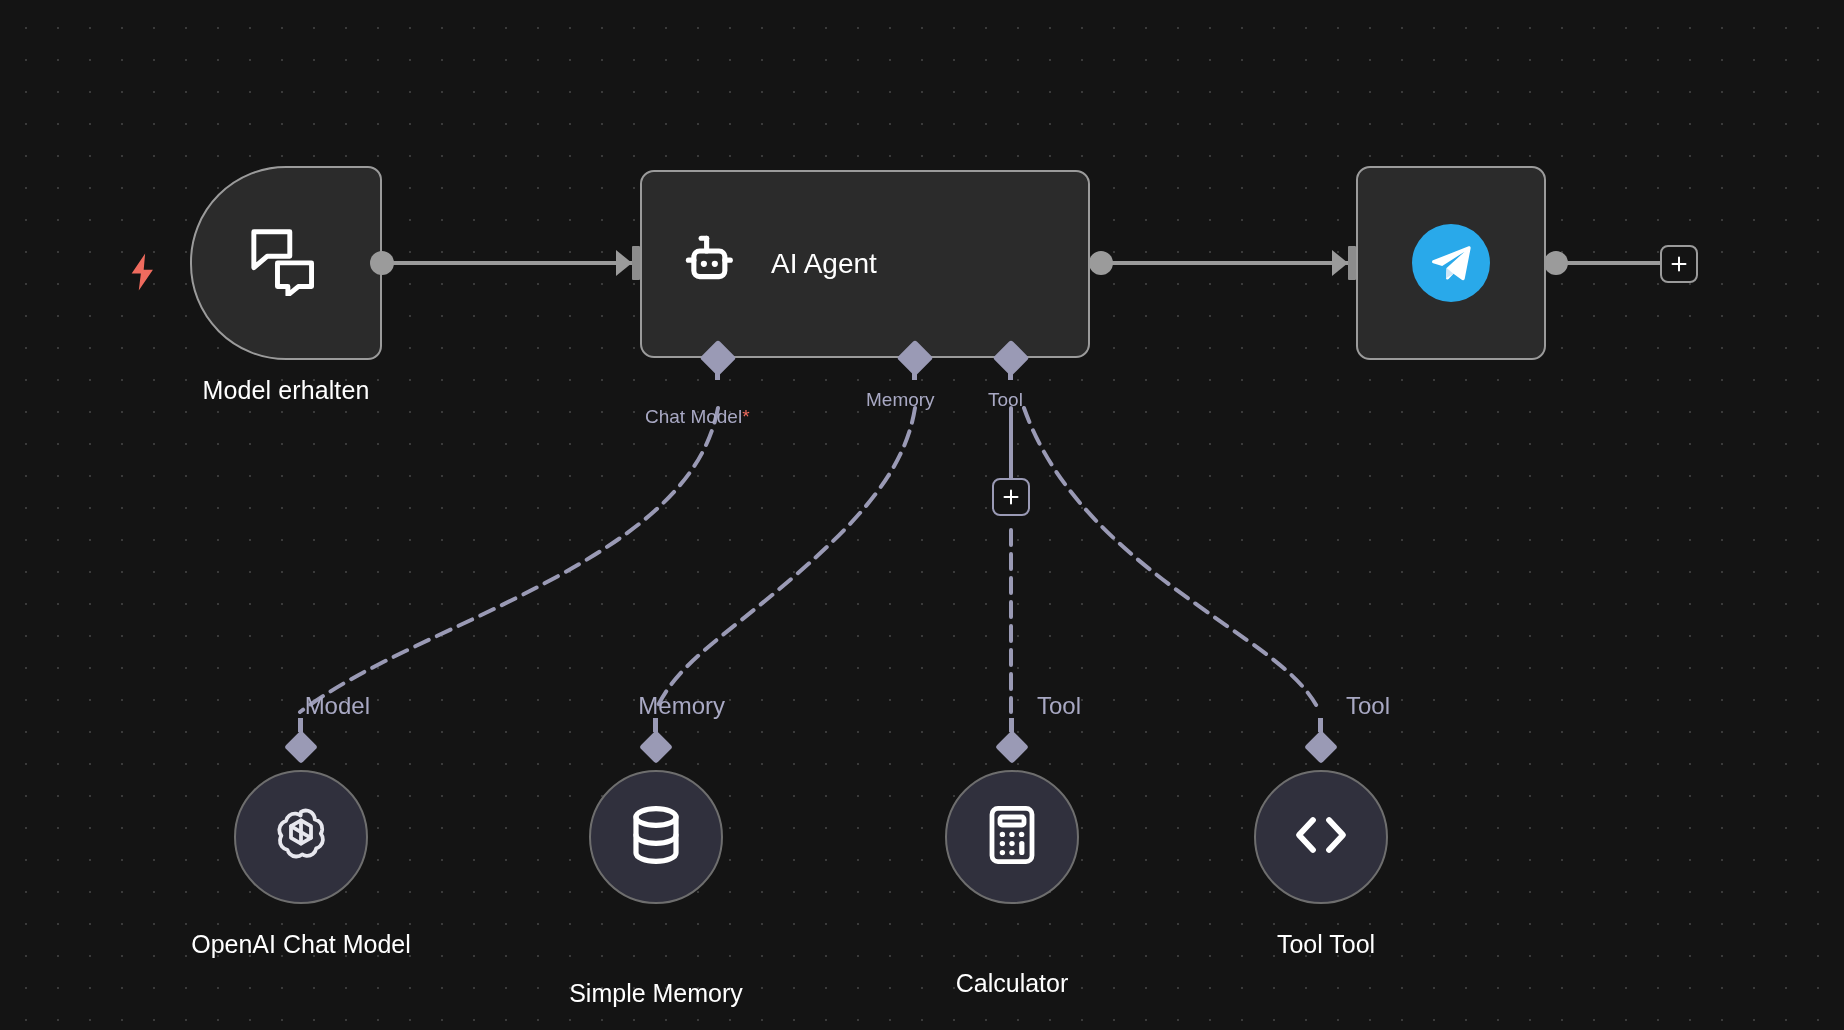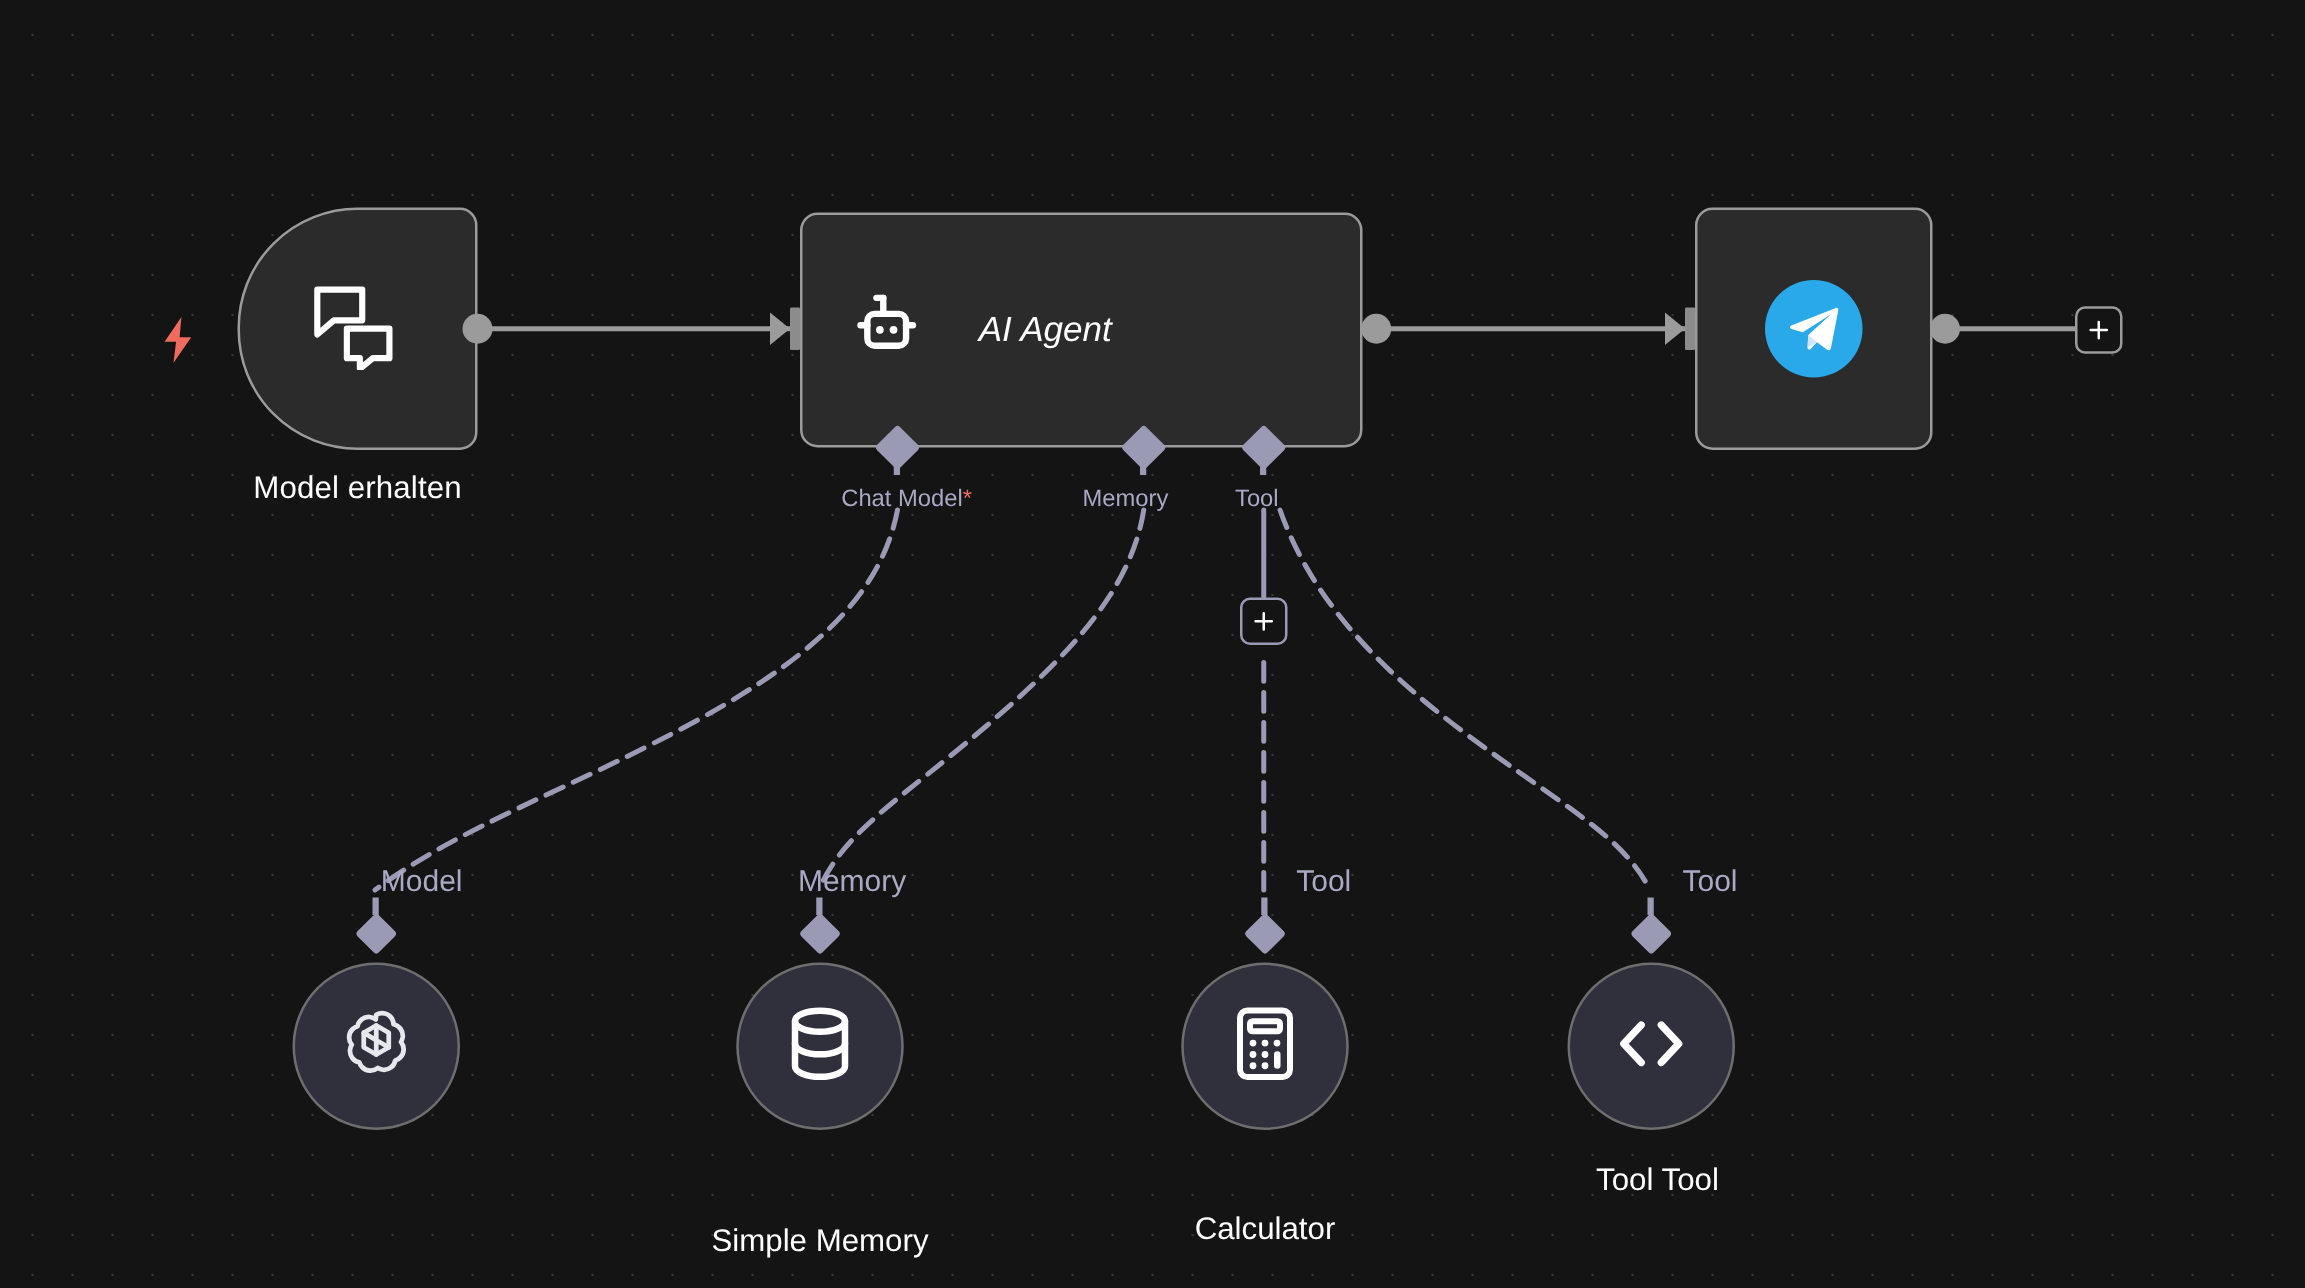--- a/index.html
+++ b/index.html
@@ -41,22 +41,21 @@
     left: 190px; top: 166px; width: 192px; height: 194px;
     border-radius: 96px 14px 14px 96px;
     justify-content: center;
   }
 
   
   #node-agent {
     left: 640px; top: 170px; width: 450px; height: 188px;
     border-radius: 14px;
     padding-left: 40px;
-    gap: 39px;
-    font-style: italic;
+    gap: 27px;
   }
   #agent-title { color: #ffffff; font-size: 28px; white-space: nowrap; }
 
   
   #node-telegram {
     left: 1356px; top: 166px; width: 190px; height: 194px;
     border-radius: 14px;
     justify-content: center;
   }
 
@@ -182,21 +181,21 @@
         <circle cx="12" cy="18" r="1.7" fill="#ffffff" stroke="none"></circle>
         <circle cx="18" cy="18" r="1.7" fill="#ffffff" stroke="none"></circle>
       </svg>
     </span>
     <span id="agent-title">AI Agent</span>
   </div>
   <div class="port-out" style="left:1089px; top:251px;"></div>
 
   <div class="diamond" style="left:705px; top:345px;"></div>
   <div class="diamond-stem" style="left:715px; top:364px;"></div>
-  <div class="conn-label" style="left:645px; top:389px;margin-left:28px;">
+  <div class="conn-label" style="left:645px; top:406px;">
     <span>Chat Model</span><span class="req">*</span>
   </div>
 
   <div class="diamond" style="left:902px; top:345px;"></div>
   <div class="diamond-stem" style="left:912px; top:364px;"></div>
   <div class="conn-label" style="left:866px; top:389px;">Memory</div>
 
   <div class="diamond" style="left:998px; top:345px;"></div>
   <div class="diamond-stem" style="left:1008px; top:364px;"></div>
   <div class="conn-label" style="left:988px; top:389px;">Tool</div>
@@ -239,20 +238,21 @@
                  c-1.8 1.5 -4.5 1.4 -6.2 -0.3 c-0.6 -0.6 -1 -1.3 -1.2 -2
                  c-2.3 -0.4 -3.9 -2.5 -3.7 -4.9 c0.1 -0.8 0.3 -1.5 0.7 -2.1
                  c-1.5 -1.8 -1.4 -4.5 0.3 -6.2 c0.6 -0.6 1.3 -1 2 -1.2
                  c0.4 -2.3 2.5 -3.9 4.9 -3.7 c0.9 0.1 1.7 0.4 2.4 1z"></path>
         <path d="M11 11.6 L16 8.7 L21 11.6 V17.4 L16 20.3 L11 17.4 Z"></path>
         <path d="M16 8.7 V14.6 L21 17.4"></path>
         <path d="M11 11.6 L16 14.6 V20.3"></path>
       </svg>
     </span>
   </div>
+  <div class="subnode-label" style="left:151px; top:930px; width:300px;">OpenAI Chat Model</div>
 
   <div class="sub-port-label" style="left:585px; top:692px; width:140px;">Memory</div>
   <div class="sub-stem" style="left:653px; top:718px;"></div>
   <div class="sub-diamond" style="left:644px; top:735px;"></div>
   <div class="subnode" style="left:589px; top:770px;">
     <span>
       <svg width="56" height="62" viewBox="0 0 28 31" xmlns="http://www.w3.org/2000/svg" fill="none" stroke="#ffffff" stroke-width="2.6" stroke-linejoin="round" stroke-linecap="round">
         <ellipse cx="14" cy="6.5" rx="10" ry="4.2"></ellipse>
         <path d="M4 6.5 V24.5 c0 2.3 4.5 4.2 10 4.2 s10 -1.9 10 -4.2 V6.5"></path>
         <path d="M4 15.5 c0 2.3 4.5 4.2 10 4.2 s10 -1.9 10 -4.2"></path>

